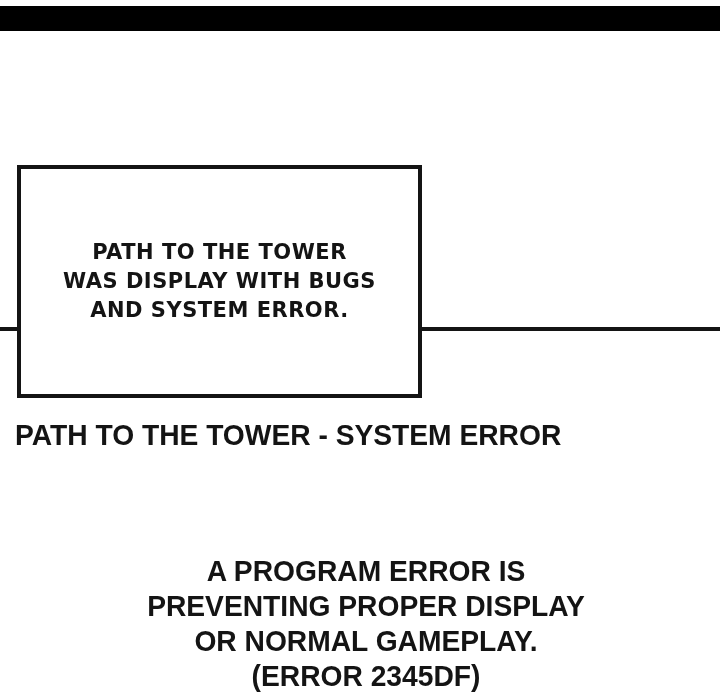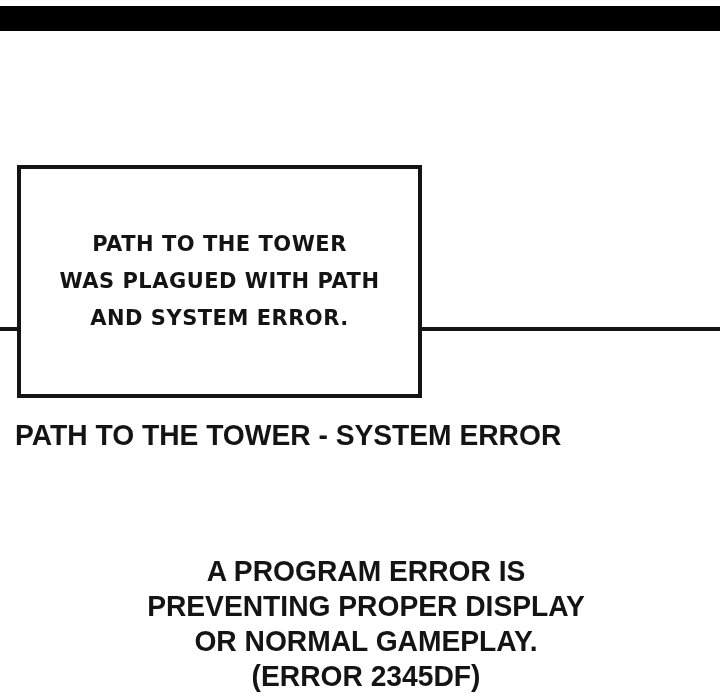--- a/index.html
+++ b/index.html
@@ -47,21 +47,20 @@
     flex-direction: column;
     justify-content: center;
     align-items: center;
     text-align: center;
     font-family: "DejaVu Sans", sans-serif;
     font-weight: bold;
     font-size: 21px;
     line-height: 29px;
     letter-spacing: 0.5px;
     color: #141414;
-    gap: 8px;
   }
   .narration-box span { display: block; white-space: nowrap; }
 
   
   .caption {
     position: absolute;
     left: 15px;
     top: 420px;
     display: inline-block;
     white-space: nowrap;
@@ -97,21 +96,21 @@
 <body>
 
 <div class="page">
 
   <div class="top-bar"></div>
 
   <div class="hline"></div>
 
   <div class="narration-box">
     <span>PATH TO THE TOWER</span>
-    <span>WAS PLAGUED WITH PATH</span>
+    <span>WAS DISPLAY WITH BUGS</span>
     <span>AND SYSTEM ERROR.</span>
   </div>
 
   <div class="caption">PATH TO THE TOWER - SYSTEM ERROR</div>
 
   <div class="error-block">
     <span>A PROGRAM ERROR IS</span>
     <span>PREVENTING PROPER DISPLAY</span>
     <span>OR NORMAL GAMEPLAY.</span>
     <span>(ERROR 2345DF)</span>

